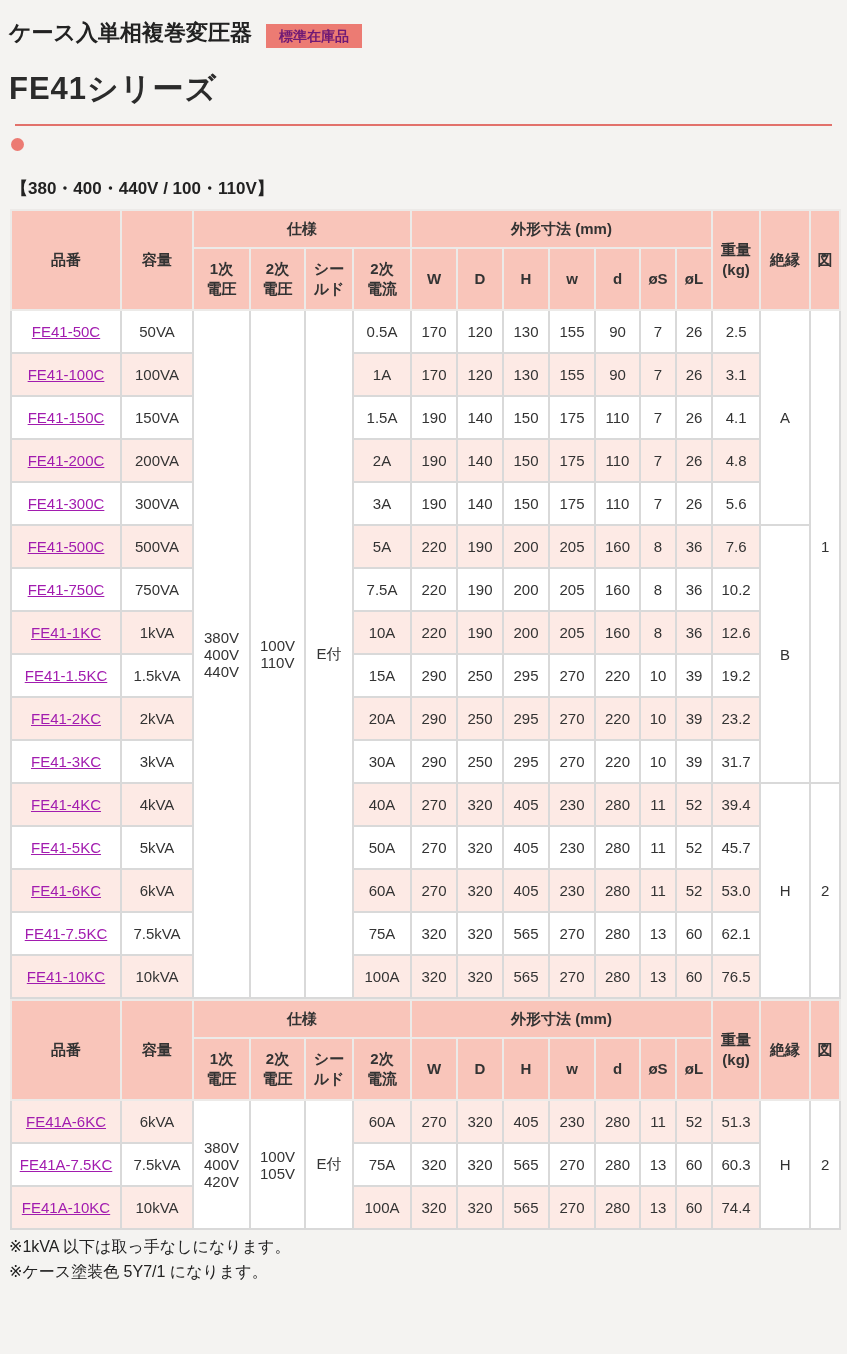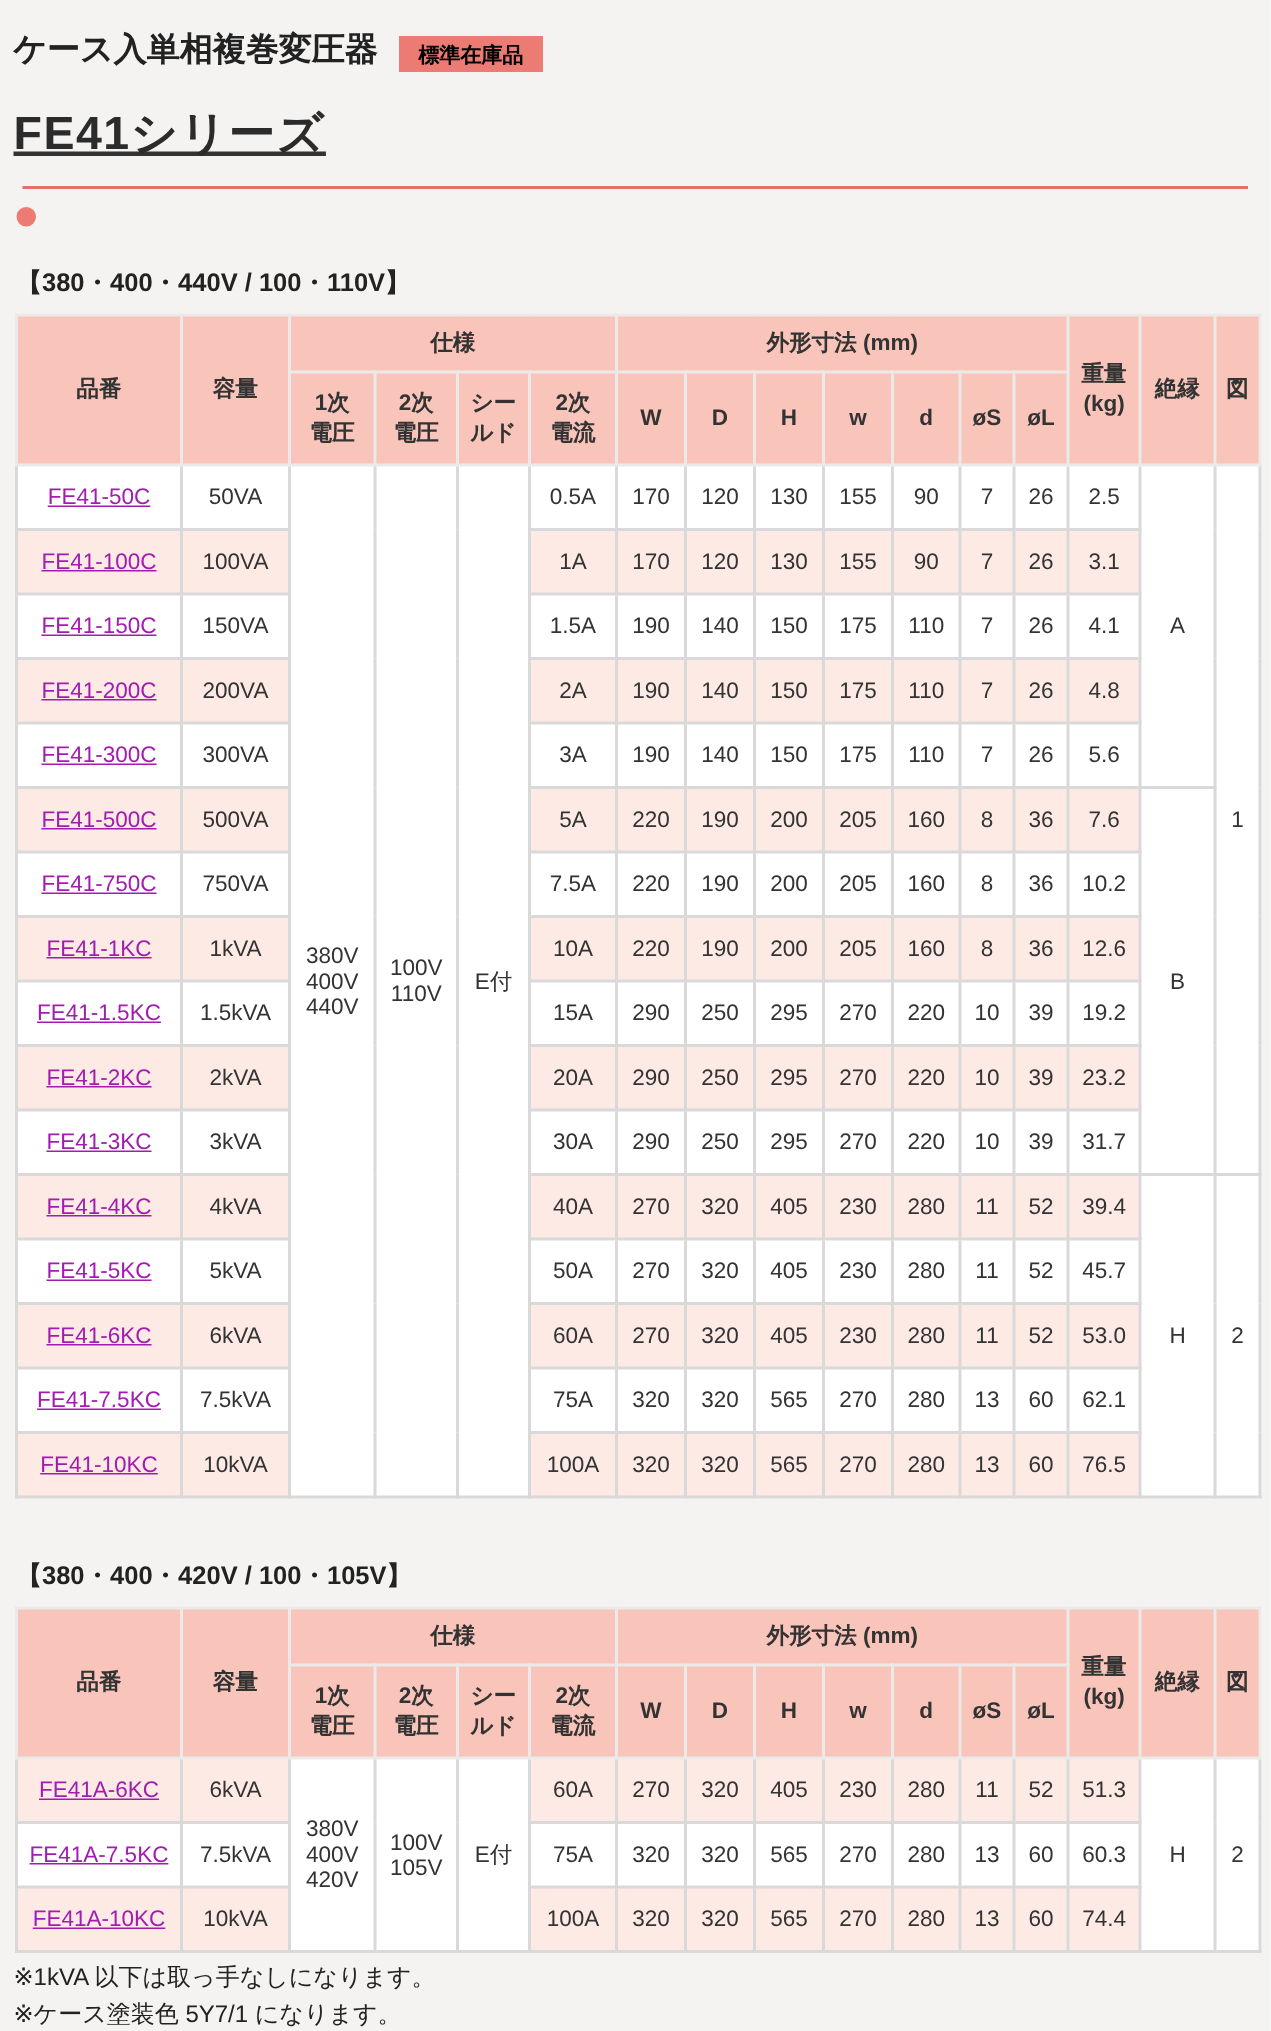--- a/index.html
+++ b/index.html
@@ -16,24 +16,24 @@
   body{
     min-height:1354px;
     background:var(--page-bg);
     color:var(--text);
     font-family:"Liberation Sans","DejaVu Sans",sans-serif;
     padding:14px 9px 10px 9px;
   }
   .title-row{display:flex;align-items:flex-end;gap:14px;margin:4px 0 20px 0;}
   .page-title{font-size:22px;font-weight:bold;color:#222;}
   .stock-badge{
-    background:var(--accent);color:#000000;font-size:14px;font-weight:bold;
+    background:var(--accent);color:#701a75;font-size:14px;font-weight:bold;
     padding:5px 13px;line-height:1;display:inline-block;
   }
-  .series-row{display:flex;align-items:flex-end;gap:20px;margin:0 0 14px 0;text-decoration:underline;}
+  .series-row{display:flex;align-items:flex-end;gap:20px;margin:0 0 14px 0;}
   .series-title{font-size:31px;font-weight:bold;color:#2b2b2b;letter-spacing:1px;}
   .voltage-box{
     border:2px solid var(--accent-deep);color:var(--accent-deep);
     font-size:22px;padding:3px 22px;background:#fff;line-height:1.3;
   }
   .accent-rule{border:none;border-top:2px solid var(--accent-deep);margin:2px 6px 12px 6px;}
   .intro-line{display:flex;align-items:center;gap:2px;font-size:16px;margin:0 0 26px 2px;}
   .bullet{width:13px;height:13px;border-radius:50%;background:var(--accent);display:inline-block;margin-right:2px;flex:none;}
   .section-title{font-size:17px;font-weight:bold;color:#222;margin:0 0 9px 2px;}
   .sec2{margin-top:40px;}
@@ -345,21 +345,20 @@
           <td class="shade">565</td>
           <td class="shade">270</td>
           <td class="shade">280</td>
           <td class="shade">13</td>
           <td class="shade">60</td>
           <td class="shade">76.5</td>
         </tr>
       </tbody>
   </table>
 
-  <h3 class="section-title sec2">【380・400・420V / 100・105V】</h3>
   <table class="spec">
     <colgroup>
       <col style="width:110px">
         <col style="width:72px">
         <col style="width:57px">
         <col style="width:55px">
       <col style="width:48px">
         <col style="width:58px">
         <col style="width:46px">
         <col style="width:46px">

